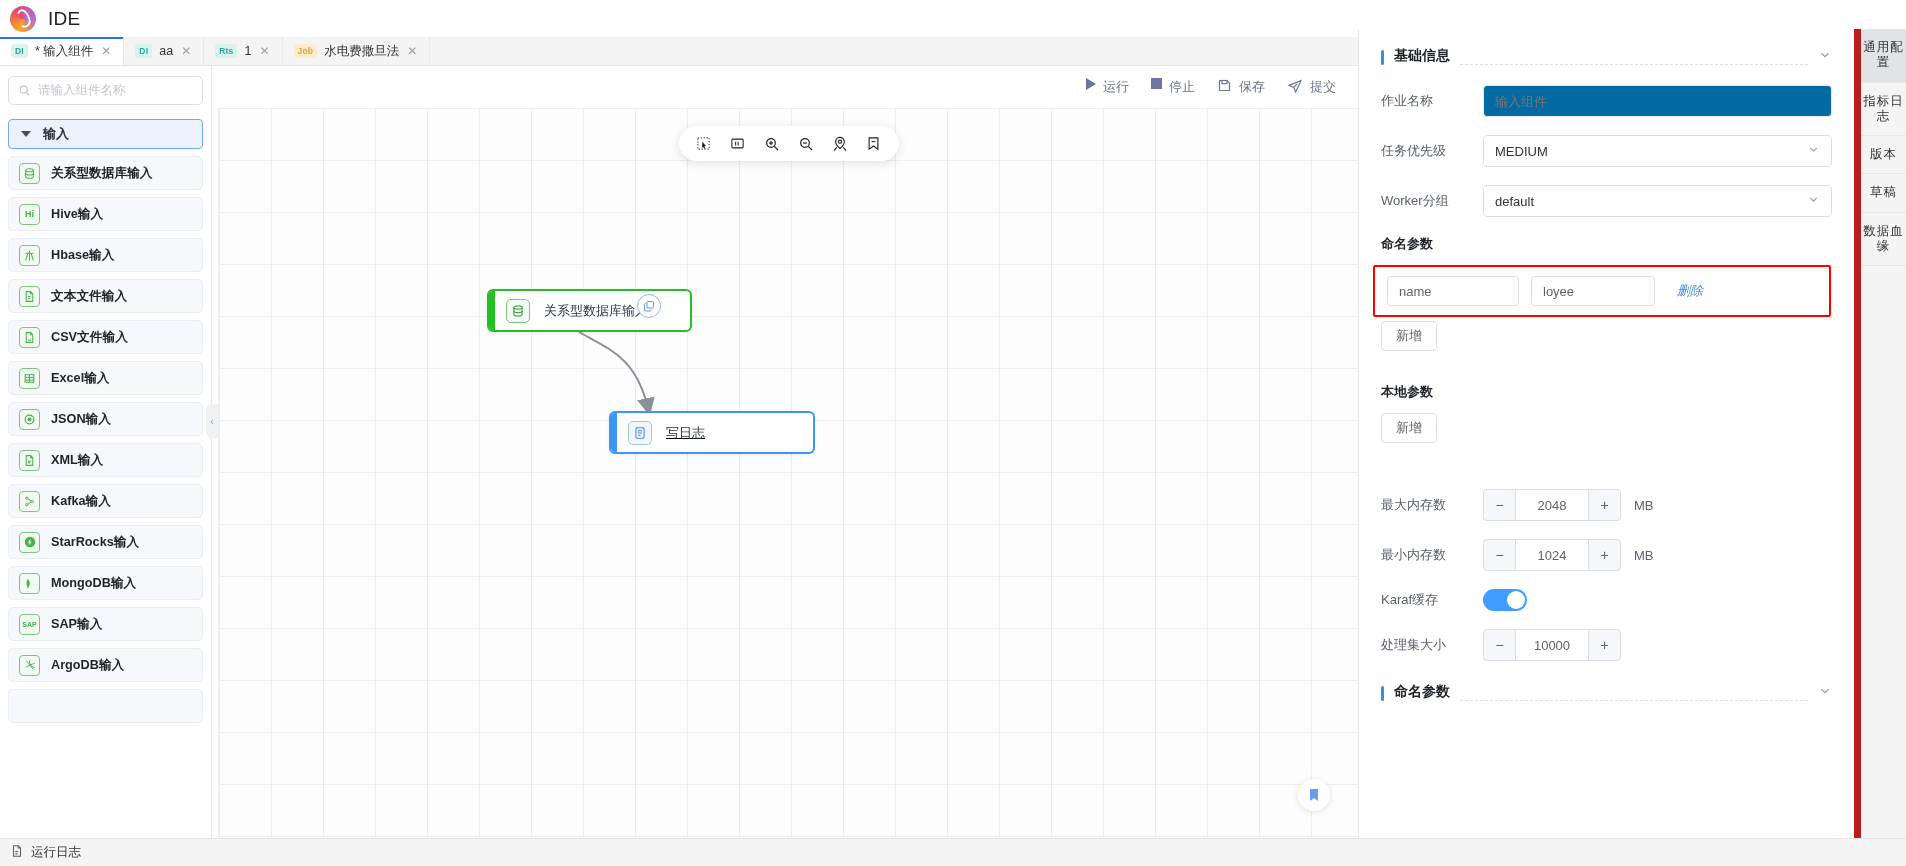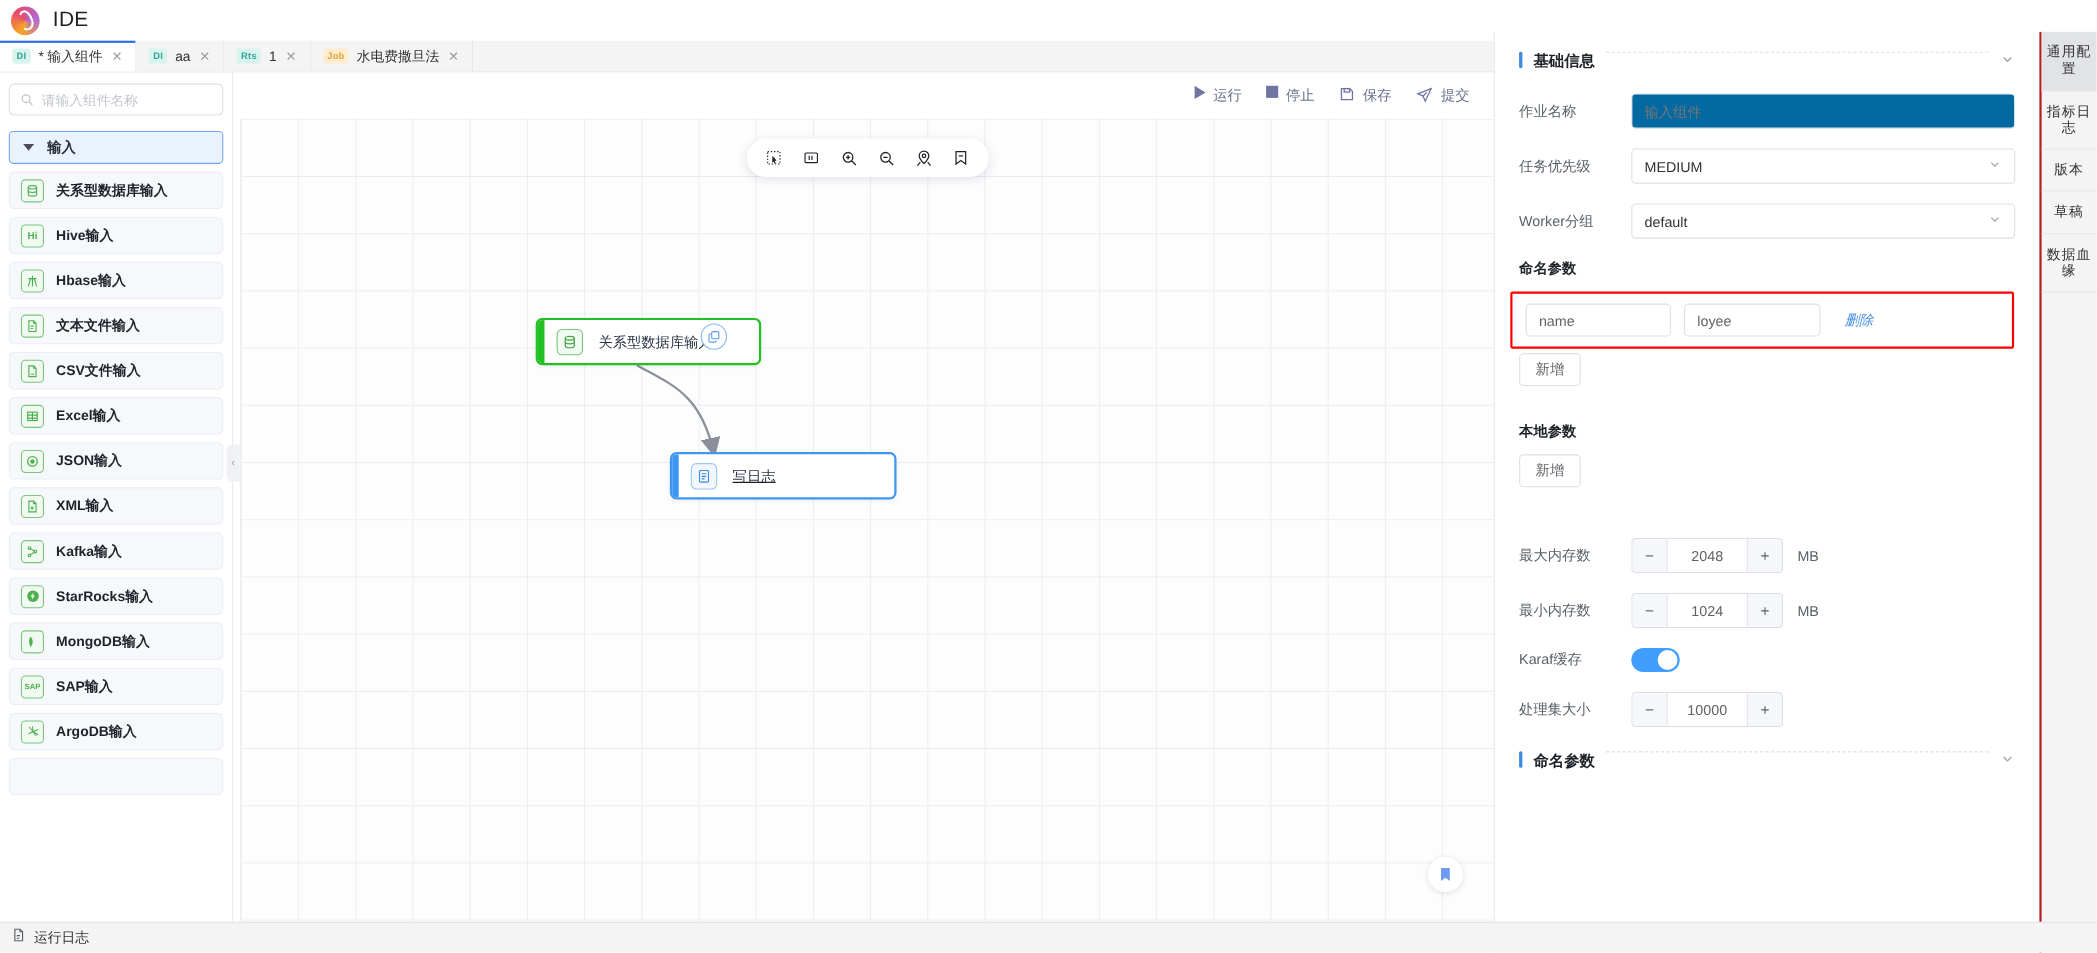--- a/index.html
+++ b/index.html
@@ -63,21 +63,21 @@
     background: #ffffff; border-right: 1px solid #e8e8ea; overflow: hidden;
   }
   .searchwrap { padding: 10px 8px 6px 8px; }
   .searchbox {
     height: 29px; border: 1px solid #dcdfe6; border-radius: 5px;
     display: flex; align-items: center; gap: 7px; padding: 0 9px; background: #fff;
   }
   .searchbox .sicon { color: #bfc4cc; display: flex; }
   .searchbox input {
     border: none; outline: none; font-size: 12.5px; color: #303133;
-    background: transparent; width: 100%; font-family: Liberation Sans, sans-serif;
+    background: transparent; width: 100%; font-family: Liberation Mono, monospace;
   }
   .searchbox input::placeholder { color: #c3c6cd; }
 
   .group-header {
     margin: 8px 8px 7px 8px; height: 30px; border: 1px solid #74a9f3;
     background: #eaf2fe; border-radius: 4px; display: flex; align-items: center;
     gap: 12px; padding: 0 12px; cursor: pointer;
   }
   .caret { width: 0; height: 0; border-left: 5px solid transparent;
            border-right: 5px solid transparent; border-top: 6px solid #4a4d55; }
@@ -168,21 +168,21 @@
     align-items: center; justify-content: center; color: #9aa0a6; font-size: 10px;
     cursor: pointer; z-index: 5;
   }
 
   
   .rightpanel {
     position: absolute; right: 52px; top: 29px; width: 496px; bottom: 0;
     background: #ffffff; border-left: 1px solid #e8e8ea;
     padding: 18px 22px 0 22px; overflow: hidden;
   }
-  .sec-title { display: flex; align-items: flex-start; gap: 10px; margin-bottom: 20px; }
+  .sec-title { display: flex; align-items: flex-end; gap: 10px; margin-bottom: 20px; }
   .sec-bar { width: 3px; height: 15px; background: #3d8ae0; border-radius: 2px; }
   .sec-txt { font-size: 14px; font-weight: 700; color: #1f2329; white-space: nowrap; }
   .sec-dash { flex: 1; border-top: 1px dashed #dcdfe6; }
   .sec-chev { color: #9aa0a6; font-size: 13px; cursor: pointer; }
 
   .frow { display: flex; align-items: center; margin-bottom: 18px; }
   .flabel { width: 102px; font-size: 13px; color: #5a6068; flex: none; }
   .fctrl { flex: 1; }
   .finput, .fselect {
     height: 32px; border: 1px solid #dcdfe6; border-radius: 4px; width: 100%;
@@ -235,21 +235,21 @@
     position: relative; cursor: pointer;
   }
   .toggle::after {
     content: ""; position: absolute; right: 2px; top: 2px; width: 18px; height: 18px;
     background: #fff; border-radius: 50%;
   }
 
   
   .vstrip {
     position: absolute; right: 0; top: 29px; width: 52px; bottom: 0;
-    background: #f4f4f5; border-left: 2px solid #b91c1c;
+    background: #f4f4f5; border-left: 7px solid #b91c1c;
   }
   .vtab {
     width: 100%; padding: 11px 0 11px 0; text-align: center;
     font-size: 12.5px; color: #303133; line-height: 1.22; cursor: pointer;
     border-bottom: 1px solid #e6e7ea; letter-spacing: 1px;
   }
   .vtab.active { background: #e2e3e6; }
   .vtab span { display: block; }
 
   

